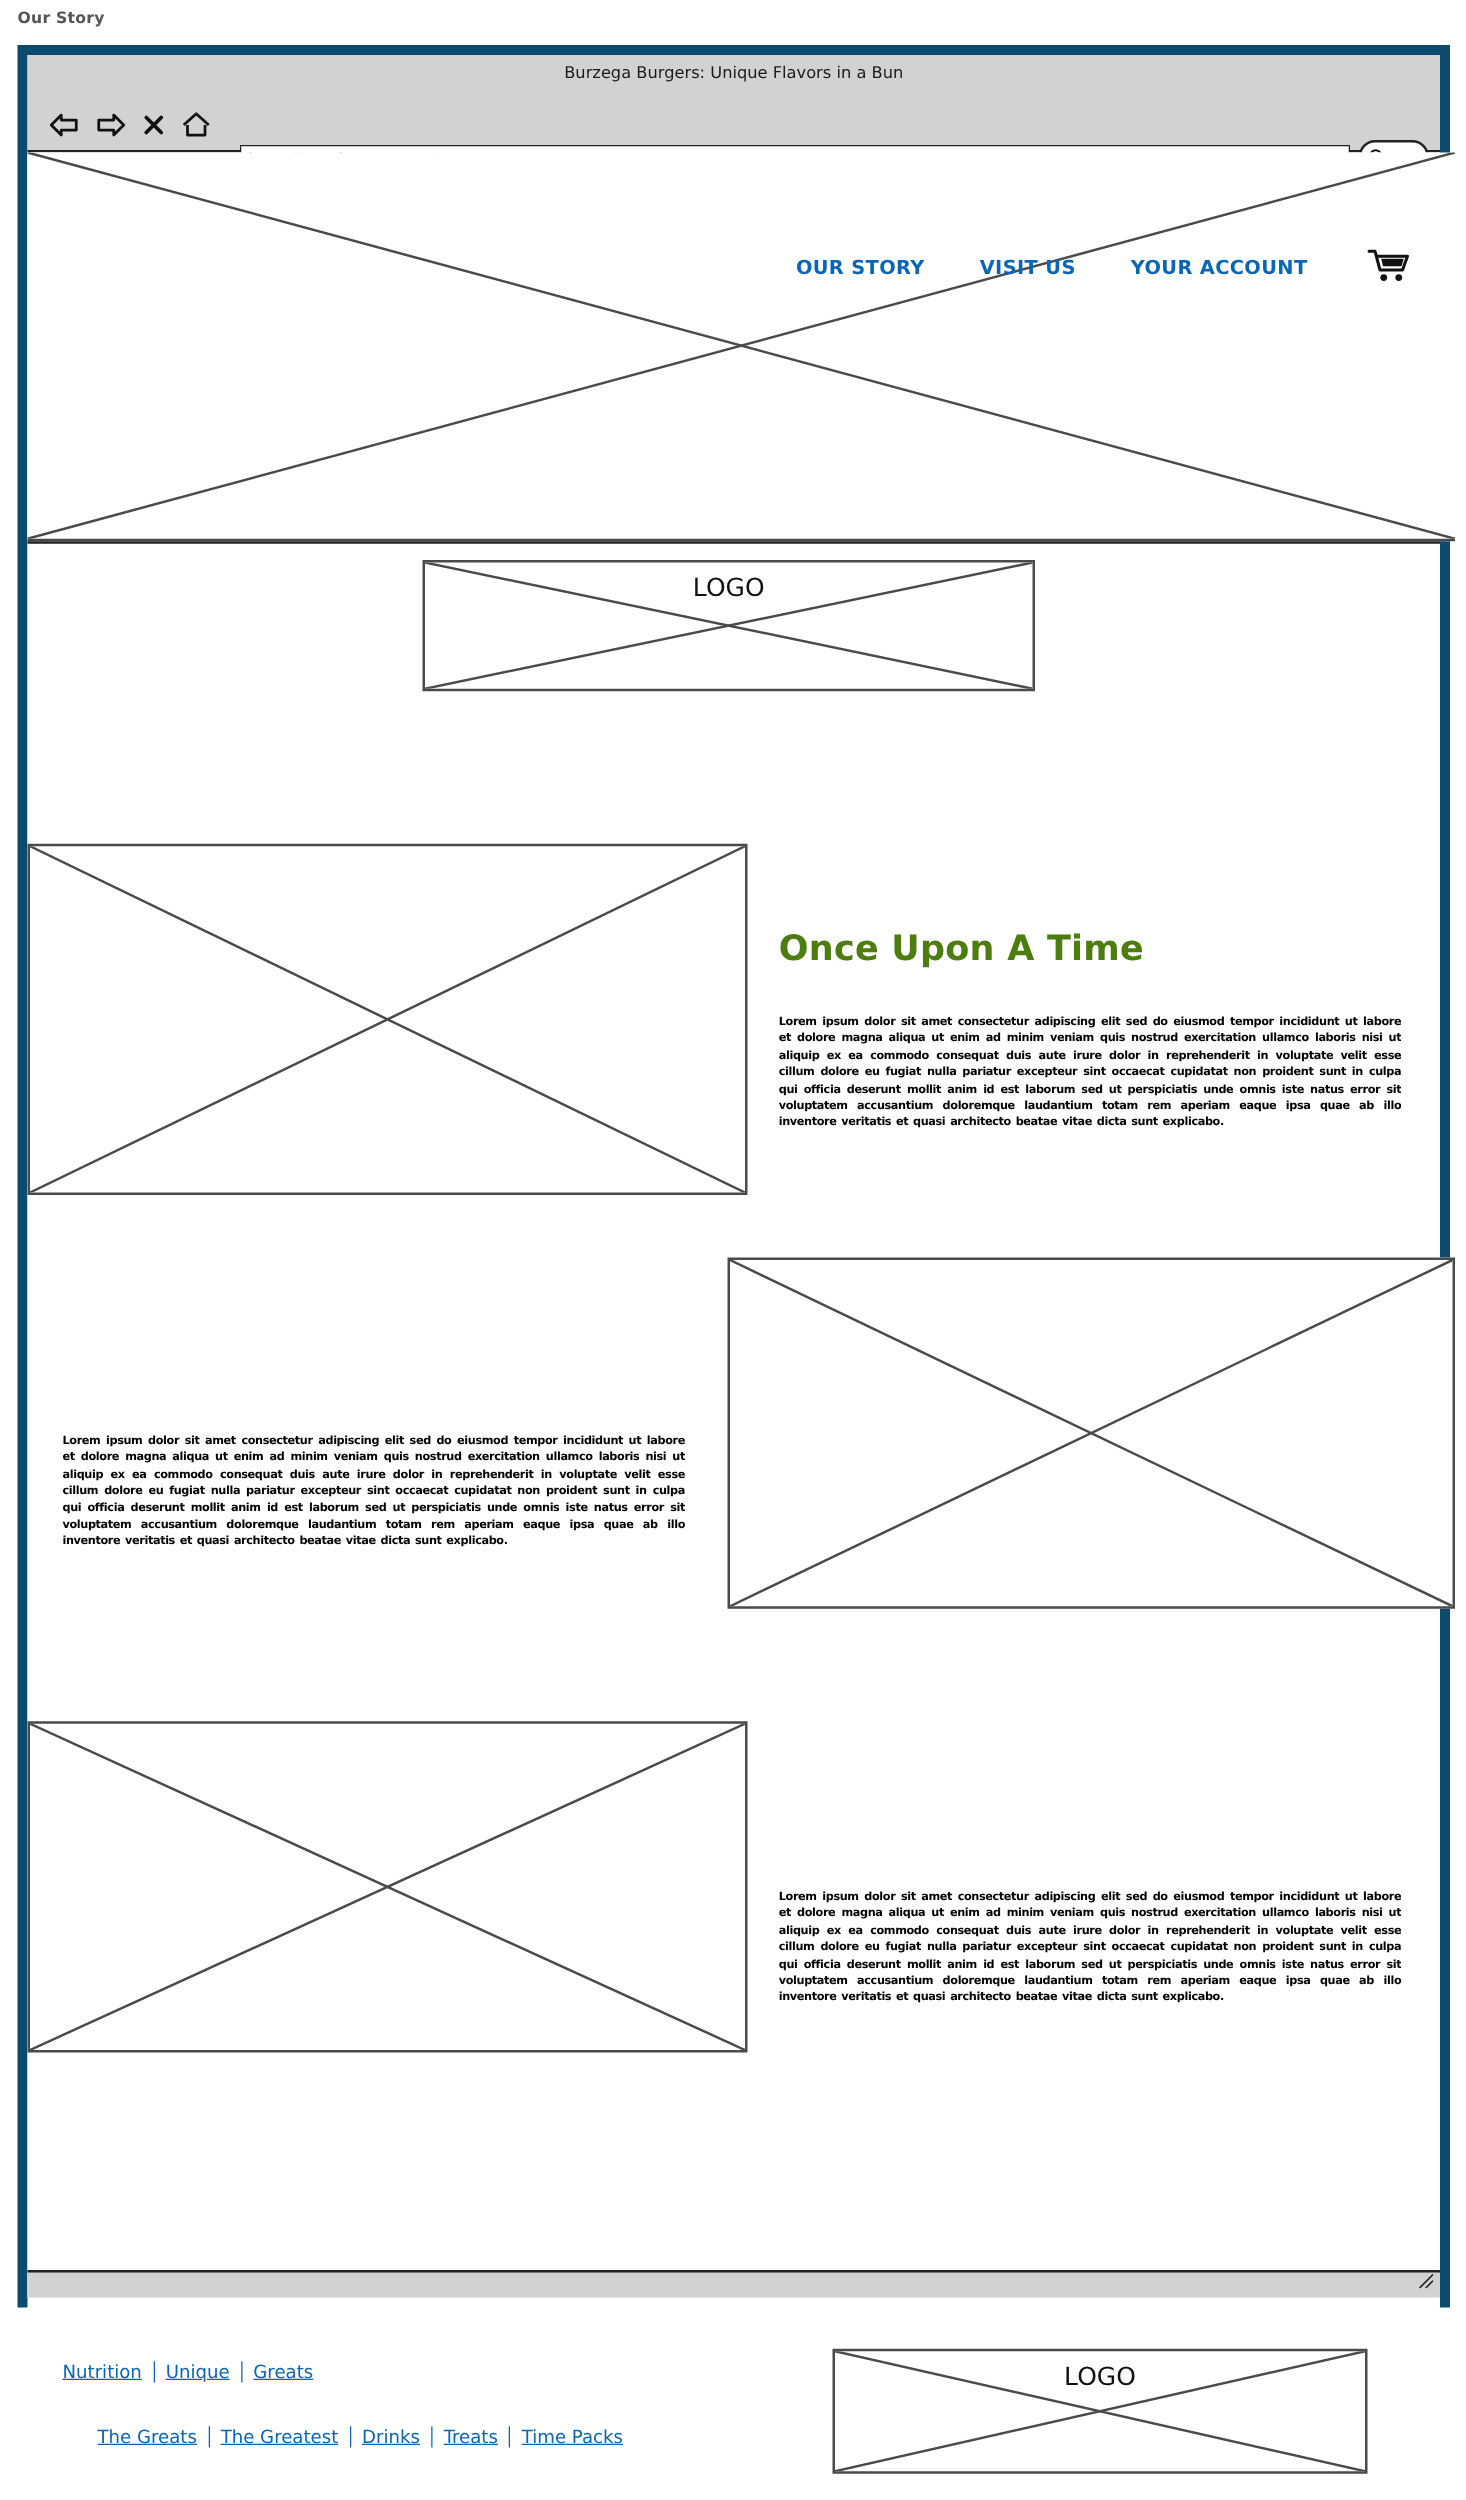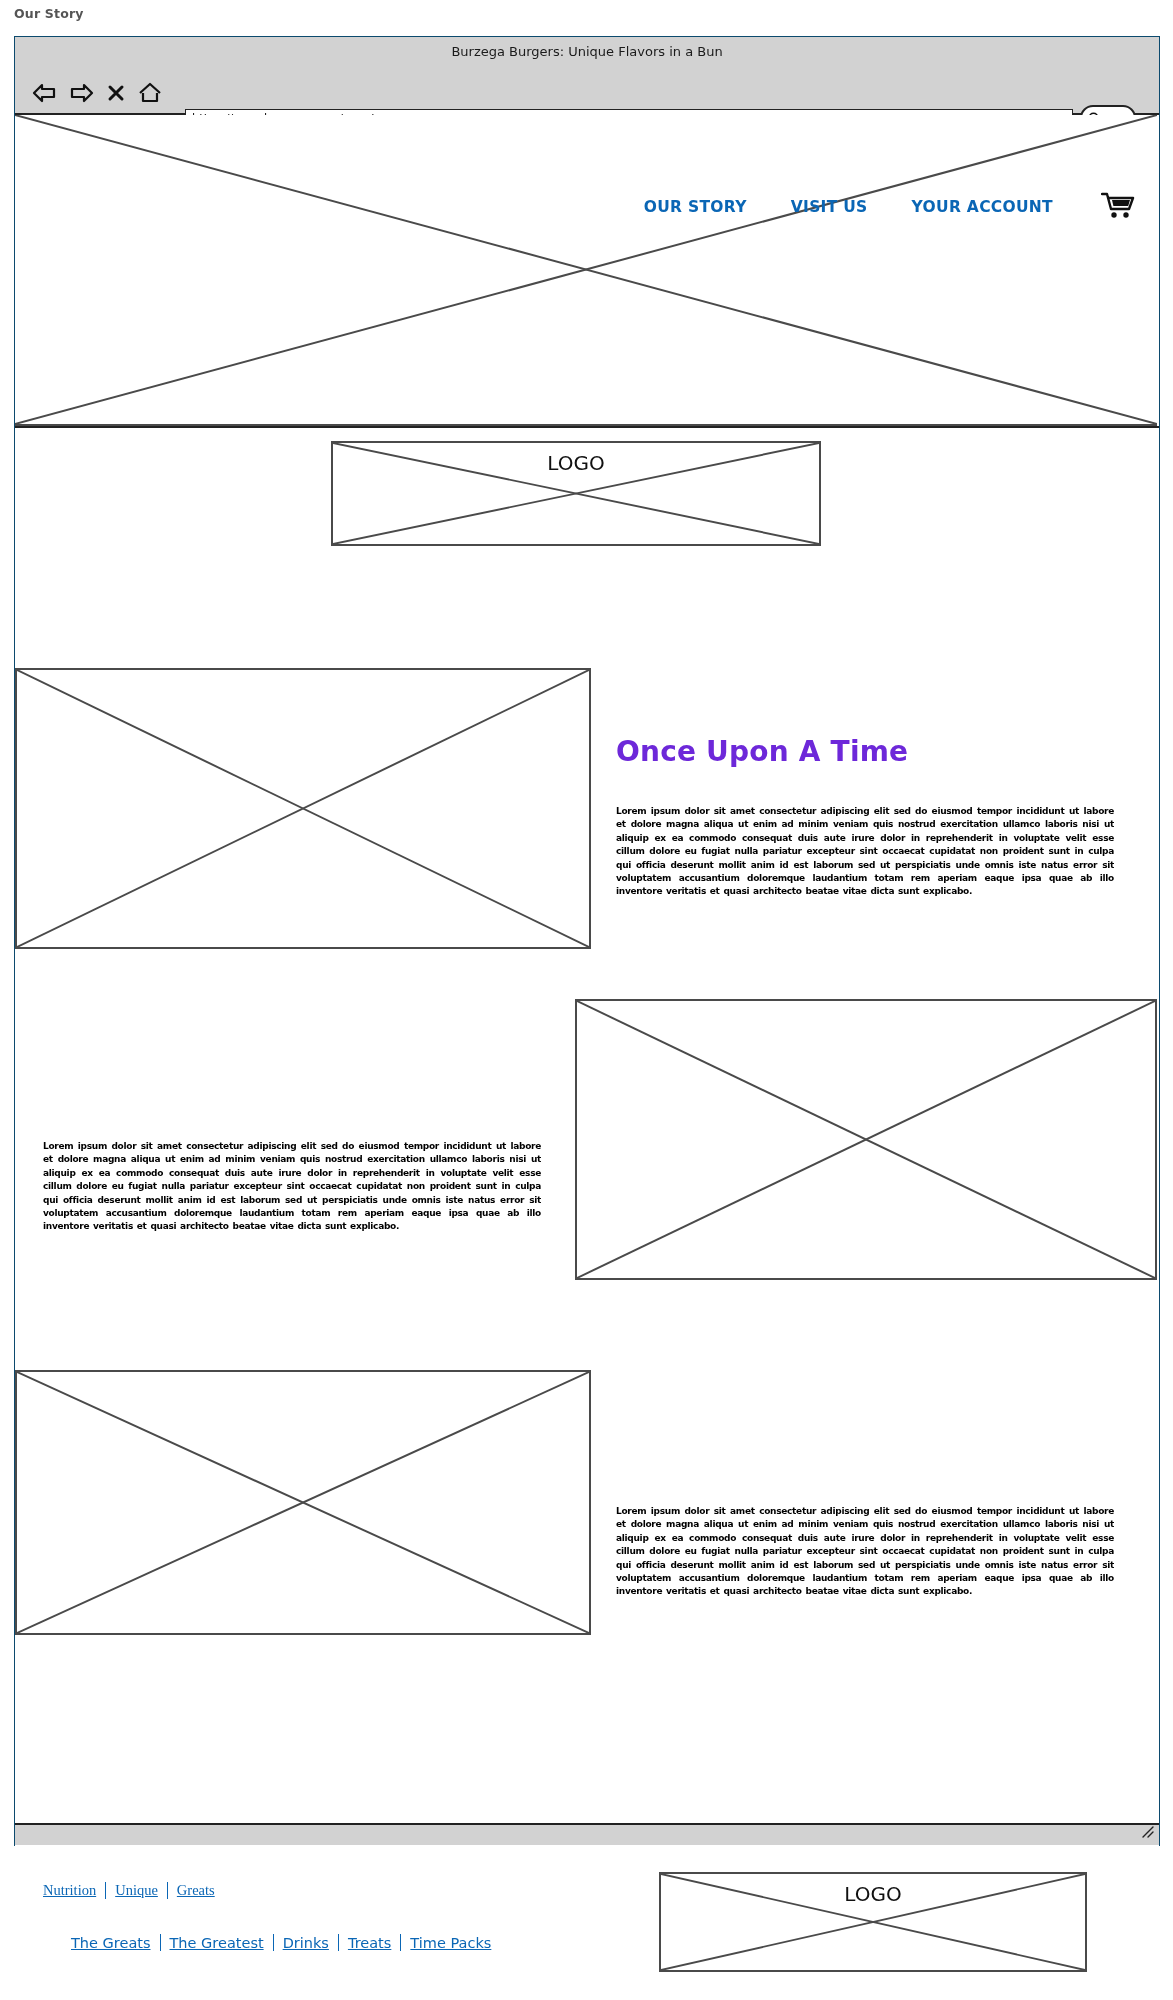--- a/index.html
+++ b/index.html
@@ -26,21 +26,21 @@
     letter-spacing: 0.2px;
   }
 
   
   .browser {
     position: absolute;
     left: 14px;
     top: 36px;
     width: 1146px;
     height: 1810px;
-    border: 1px solid #0c4a6e;
+    border: 8px solid #0c4a6e;
     background: #fff;
     box-sizing: border-box;
   }
   .browser-chrome {
     position: relative;
     height: 78px;
     background: #d2d2d2;
     border-bottom: 2px solid #222;
     box-sizing: border-box;
   }
@@ -152,21 +152,21 @@
     width: 100%;
     height: 0;
     border-top: 2px solid #222;
   }
 
   
   .heading {
     position: absolute;
     font-size: 28px;
     font-weight: bold;
-    color: #6d28d9;
+    color: #4d7c0f;
     letter-spacing: 0.2px;
     font-family: "DejaVu Sans", sans-serif;
     white-space: nowrap;
   }
 
   
   .scribble {
     position: absolute;
     font-family: "DejaVu Sans", sans-serif;
     font-size: 9px;
@@ -314,21 +314,21 @@
     </div>
 
     <div class="ph" style="left:0px; top:1255px; width:576px; height:265px;">
       <svg viewBox="0 0 576 265" preserveAspectRatio="none">
         <line x1="0" y1="0" x2="576" y2="265" stroke="#4a4a4a" stroke-width="2"></line>
         <line x1="576" y1="0" x2="0" y2="265" stroke="#4a4a4a" stroke-width="2"></line>
       </svg>
     </div>
     <div class="scribble" style="left:601px; top:1390px; width:498px; height:175px;">Lorem ipsum dolor sit amet consectetur adipiscing elit sed do eiusmod tempor incididunt ut labore et dolore magna aliqua ut enim ad minim veniam quis nostrud exercitation ullamco laboris nisi ut aliquip ex ea commodo consequat duis aute irure dolor in reprehenderit in voluptate velit esse cillum dolore eu fugiat nulla pariatur excepteur sint occaecat cupidatat non proident sunt in culpa qui officia deserunt mollit anim id est laborum sed ut perspiciatis unde omnis iste natus error sit voluptatem accusantium doloremque laudantium totam rem aperiam eaque ipsa quae ab illo inventore veritatis et quasi architecto beatae vitae dicta sunt explicabo.</div>
 
-    <div class="footer-links" style="left:28px; top:1767px;font-family:Liberation Serif, serif;">
+    <div class="footer-links" style="left:28px; top:1767px;">
       <a href="#">Nutrition</a>
       <span class="sep"></span>
       <a href="#">Unique</a>
       <span class="sep"></span>
       <a href="#">Greats</a>
     </div>
 
     <div class="footer-links" style="left:28px; top:1819px;margin-left:28px;">
       <a href="#">The Greats</a>
       <span class="sep"></span>

